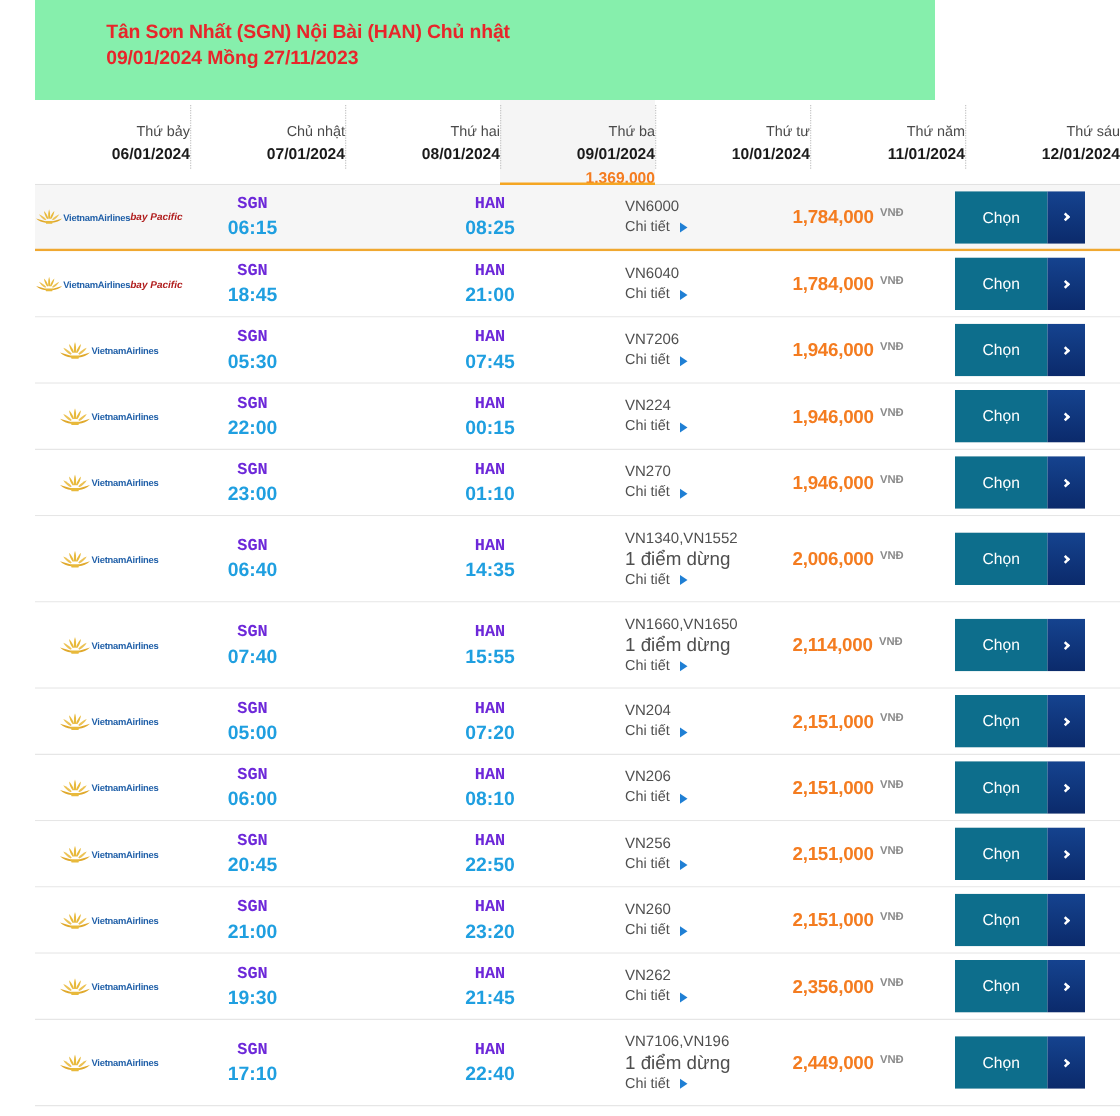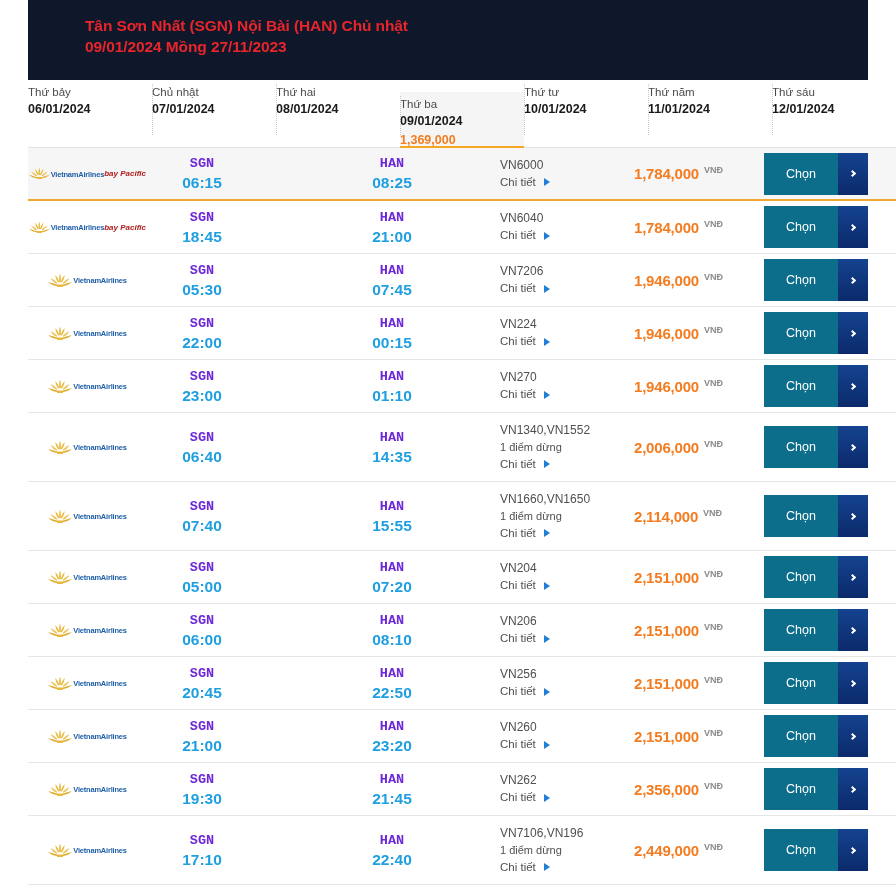--- a/index.html
+++ b/index.html
@@ -15,23 +15,23 @@
     width: 896px;
     height: 893px;
     background: #ffffff;
   }
 
   
   .banner {
     position: absolute;
     left: 28px;
     top: 0;
-    width: 840px;
+    width: 720px;
     height: 80px;
-    background: #0f172a;
+    background: #86efac;
   }
   .banner-title {
     position: absolute;
     left: 57px;
     top: 15px;
     width: 340px;
     color: #e8252a;
     font-size: 15.5px;
     font-weight: bold;
     line-height: 21px;
@@ -45,37 +45,36 @@
     top: 80px;
     width: 868px;
     height: 68px;
     background: #ffffff;
     border-bottom: 1px solid #e2e2e2;
     display: flex;
   }
   .date-tab {
     flex: 1 1 0;
     position: relative;
-    text-align: left;
-    padding-top: 5px;
+    text-align: right;
+    padding-top: 19px;
     background: #ffffff;
     cursor: pointer;
   }
   .date-tab + .date-tab::before {
     content: "";
     position: absolute;
     left: 0;
     top: 4px;
     bottom: 12px;
     width: 0;
     border-left: 1px dotted #c8c8c8;
   }
   .date-tab.active {
     background: #f5f5f5;
-    margin-top: 12px;
   }
   .date-tab.active::after {
     content: "";
     position: absolute;
     left: 0; right: 0;
     bottom: -1px;
     height: 2px;
     background: #f5a623;
   }
   .date-weekday {
@@ -176,21 +175,21 @@
     margin-left: 52px;
     text-align: left;
   }
   .fl-no {
     font-size: 12px;
     color: #4f4f4f;
     line-height: 17px;
     white-space: nowrap;
   }
   .fl-stops {
-    font-size: 11px;
+    font-size: 15px;
     color: #4f4f4f;
     line-height: 17px;
   }
   .fl-detail {
     font-size: 11.5px;
     color: #4f4f4f;
     line-height: 17px;
     display: flex;
     align-items: center;
     gap: 8px;

